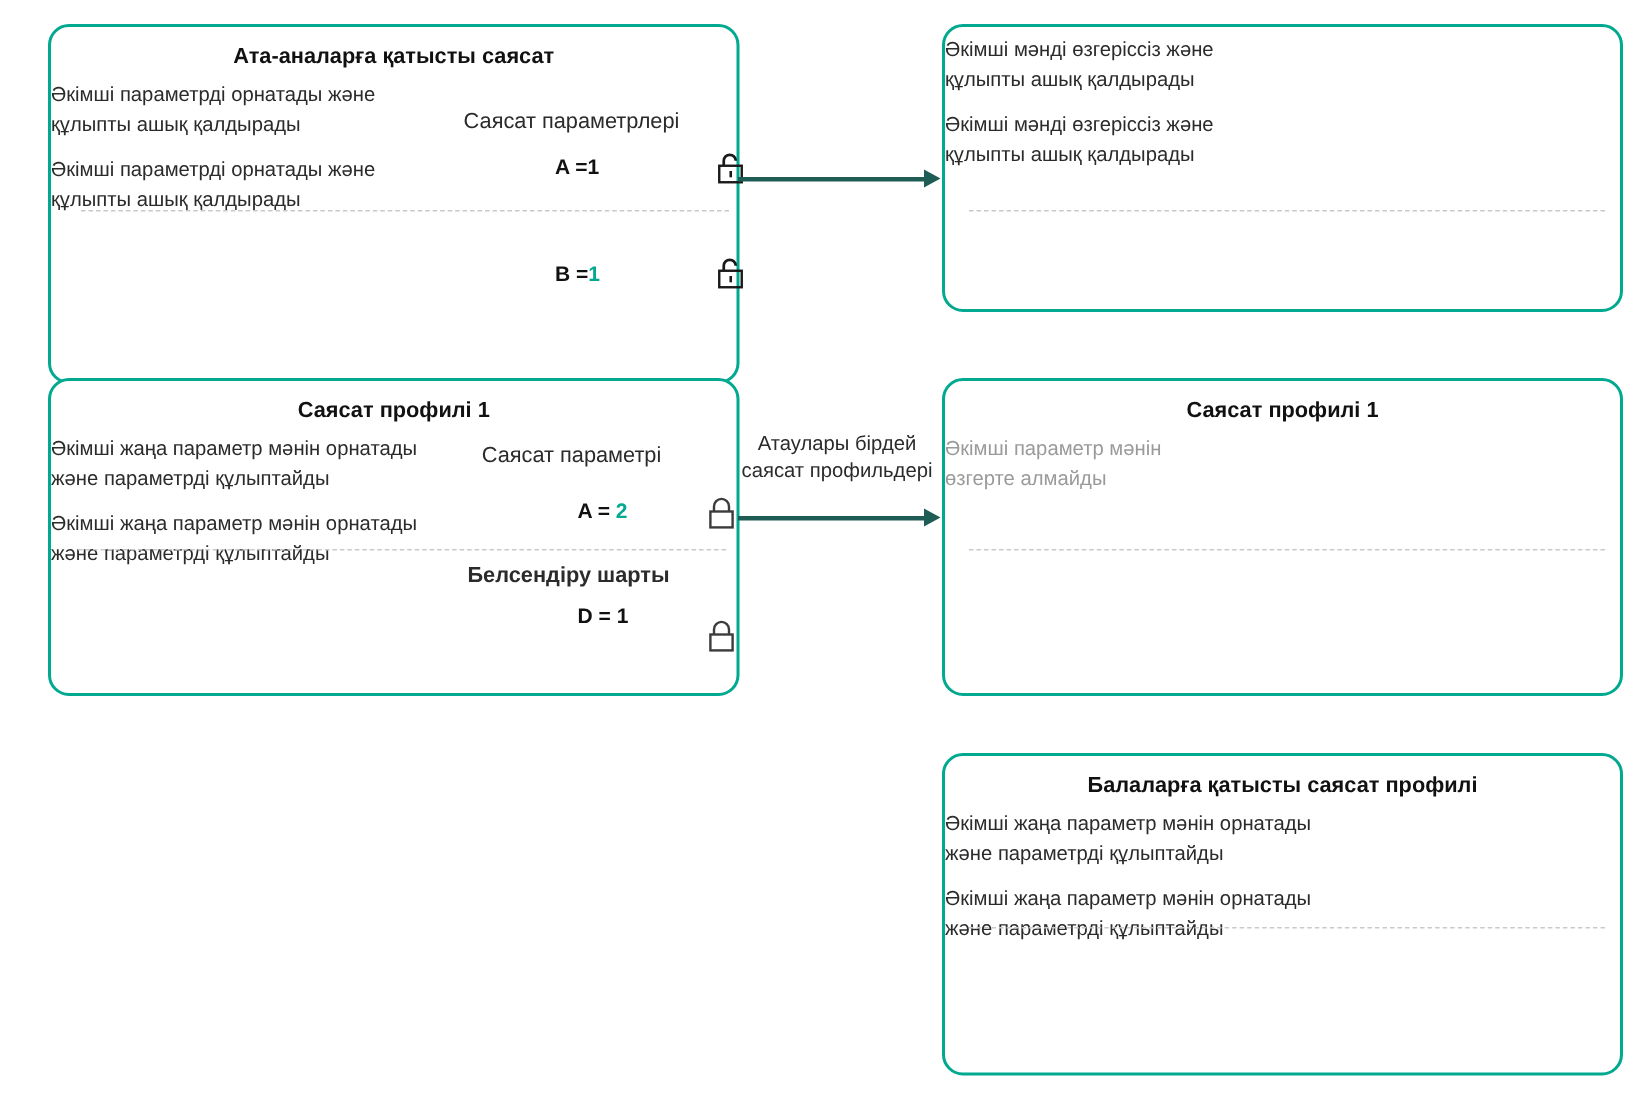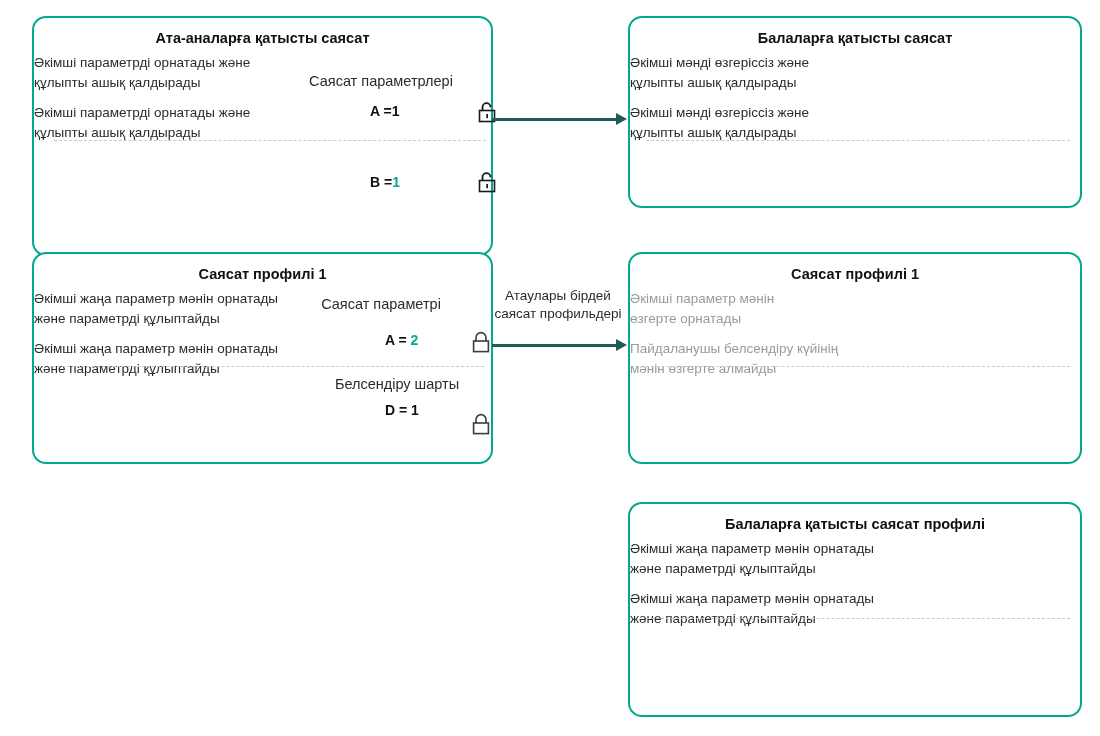--- a/index.html
+++ b/index.html
@@ -140,21 +140,20 @@
   <div class="row-lock" style="left:442px; top:152px;">
     <svg width="22" height="24" viewBox="0 0 22 24">
       <path d="M6.5 10.5 V7.2 a4 4 0 0 1 8 0" fill="none" stroke="#1a1a1a" stroke-width="1.8"></path>
       <rect x="3.5" y="10.5" width="15" height="11" fill="none" stroke="#1a1a1a" stroke-width="1.6"></rect>
       <rect x="10.3" y="14" width="1.7" height="4.2" fill="#1a1a1a"></rect>
     </svg>
   </div>
 </div>
 
 <div class="card" style="left:628px; top:16px; width:454px; height:192px;">
-  <div class="card-title wrap-narrow">Балаларға қатысты саясат</div>
 
   <div class="row" style="left:20px; top:68px; width:430px; height:50px;">
     <div class="row-desc" style="white-space:pre-line;">Әкімші мәнді өзгеріссіз және
 құлыпты ашық қалдырады</div>
   </div>
 
   <div class="divider" style="left:16px; top:122px; width:424px;"></div>
 
   <div class="row" style="left:20px; top:138px; width:430px; height:50px;">
     <div class="row-desc" style="white-space:pre-line;">Әкімші мәнді өзгеріссіз және
@@ -182,21 +181,21 @@
   </div>
   <div class="row-lock" style="left:436px; top:76px;">
     <svg width="22" height="24" viewBox="0 0 22 24">
       <path d="M6 11 V7.6 a5 5 0 0 1 10 0 V11" fill="none" stroke="#3c3c3c" stroke-width="1.6"></path>
       <rect x="3.6" y="11" width="14.8" height="10.6" fill="none" stroke="#3c3c3c" stroke-width="1.6"></rect>
     </svg>
   </div>
 
   <div class="divider" style="left:18px; top:112px; width:432px;"></div>
 
-  <div class="col-head" style="left:268px; top:122px;">Белсендіру шарты</div>
+  <div class="col-head" style="left:250px; top:122px;font-weight:bold;">Белсендіру шарты</div>
 
   <div class="row" style="left:18px; top:140px; width:430px; height:50px;">
     <div class="row-desc" style="white-space:pre-line;">Әкімші жаңа параметр мәнін орнатады
  және параметрді құлыптайды</div>
   </div>
   <div class="row-value" style="left:351px; top:148px;">
     <span>D</span>
     <span>=</span>
     <span>1</span>
   </div>
@@ -206,29 +205,25 @@
       <rect x="3.6" y="11" width="14.8" height="10.6" fill="none" stroke="#3c3c3c" stroke-width="1.6"></rect>
     </svg>
   </div>
 </div>
 
 <div class="card" style="left:628px; top:252px; width:454px; height:212px;">
   <div class="card-title">Саясат профилі 1</div>
 
   <div class="row" style="left:18px; top:60px; width:430px; height:50px;">
     <div class="row-desc muted" style="white-space:pre-line;">Әкімші параметр мәнін
-өзгерте орнатады</div>
+өзгерте алмайды</div>
   </div>
 
   <div class="divider" style="left:16px; top:112px; width:424px;"></div>
 
-  <div class="row" style="left:18px; top:140px; width:430px; height:50px;">
-    <div class="row-desc muted" style="white-space:pre-line;">Пайдаланушы белсендіру күйінің
-мәнін өзгерте алмайды</div>
-  </div>
 
 </div>
 
 <div class="arrow-label" style="left:488px; top:287px;">Атаулары бірдей саясат профильдері</div>
 <div class="arrow-line" style="left:492px; top:344px; width:126px;"></div>
 <div class="arrow-head" style="left:616px; top:339px;"></div>
 
 <div class="card" style="left:628px; top:502px; width:454px; height:215px;">
   <div class="card-title">Балаларға қатысты саясат профилі</div>
 

